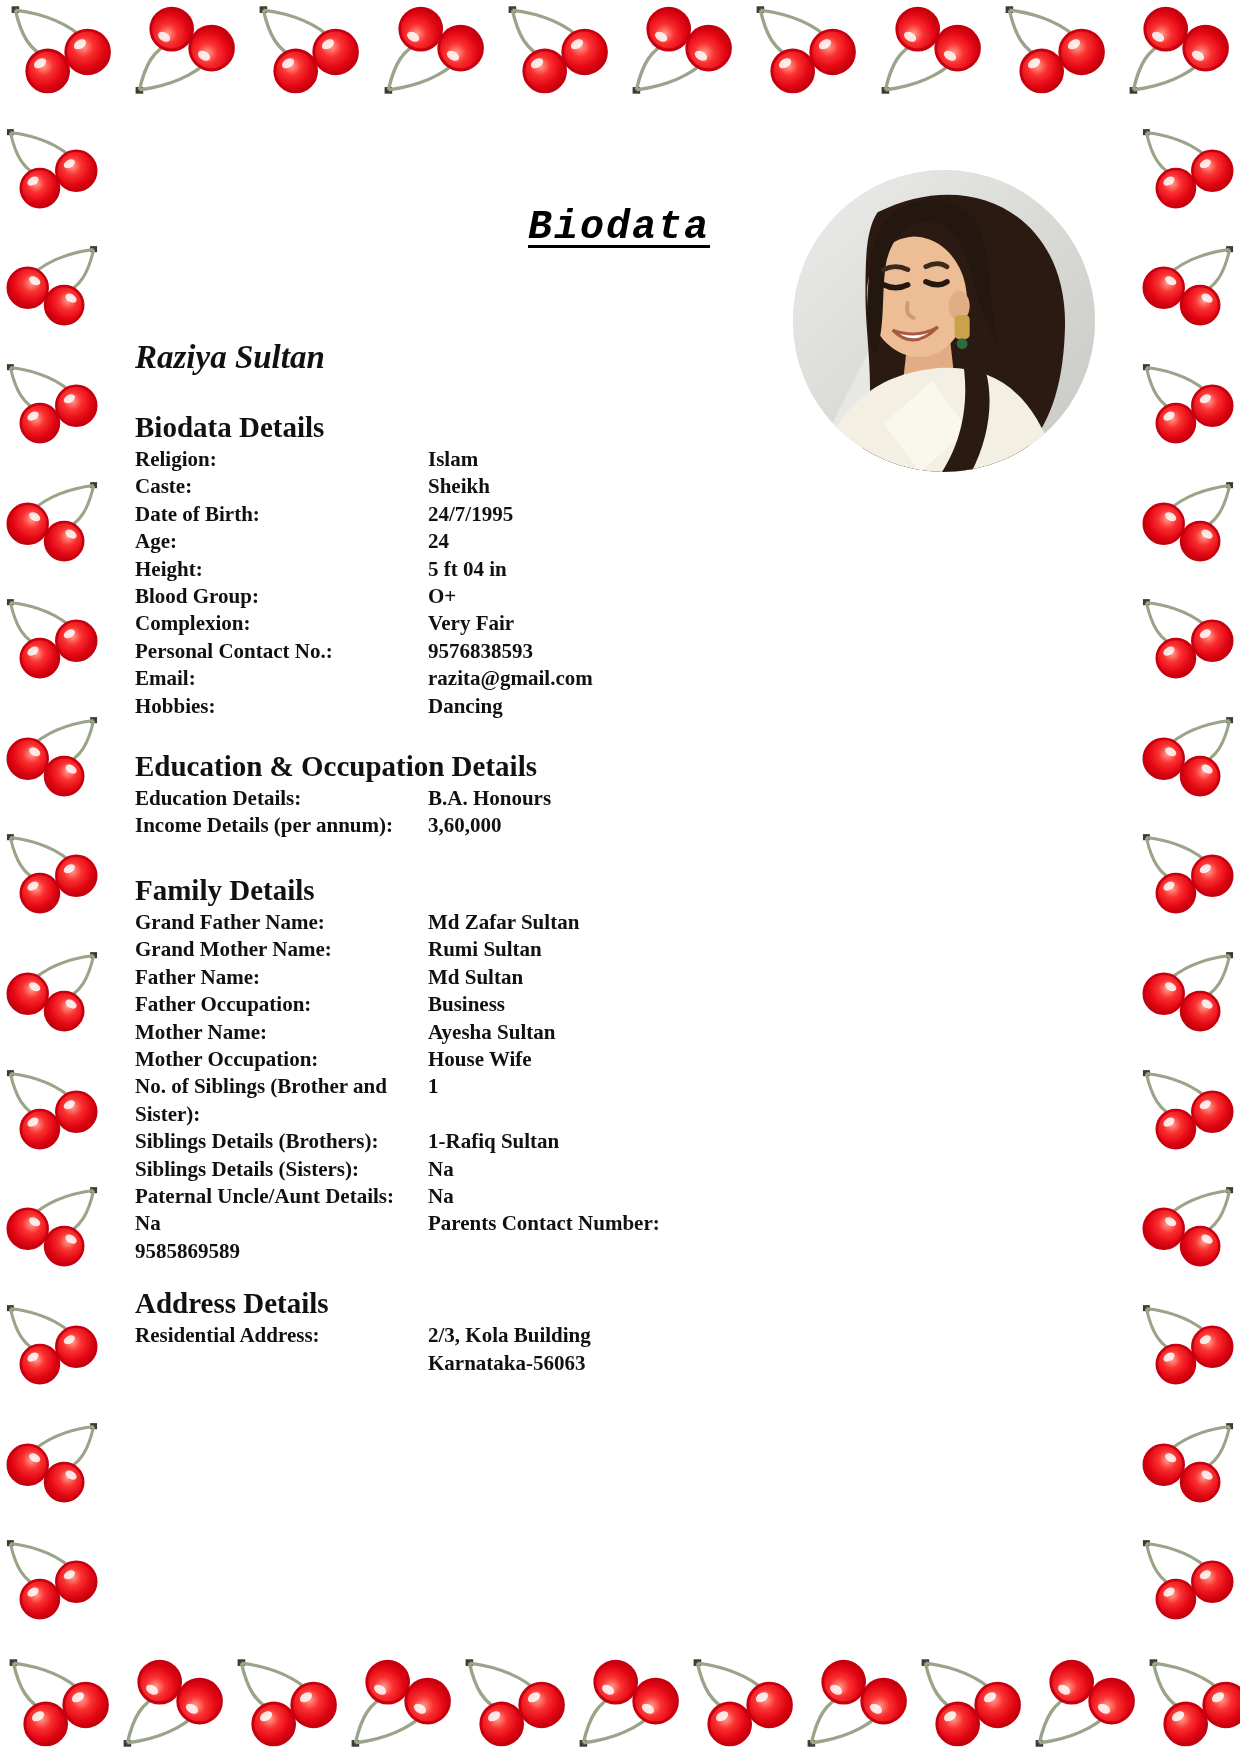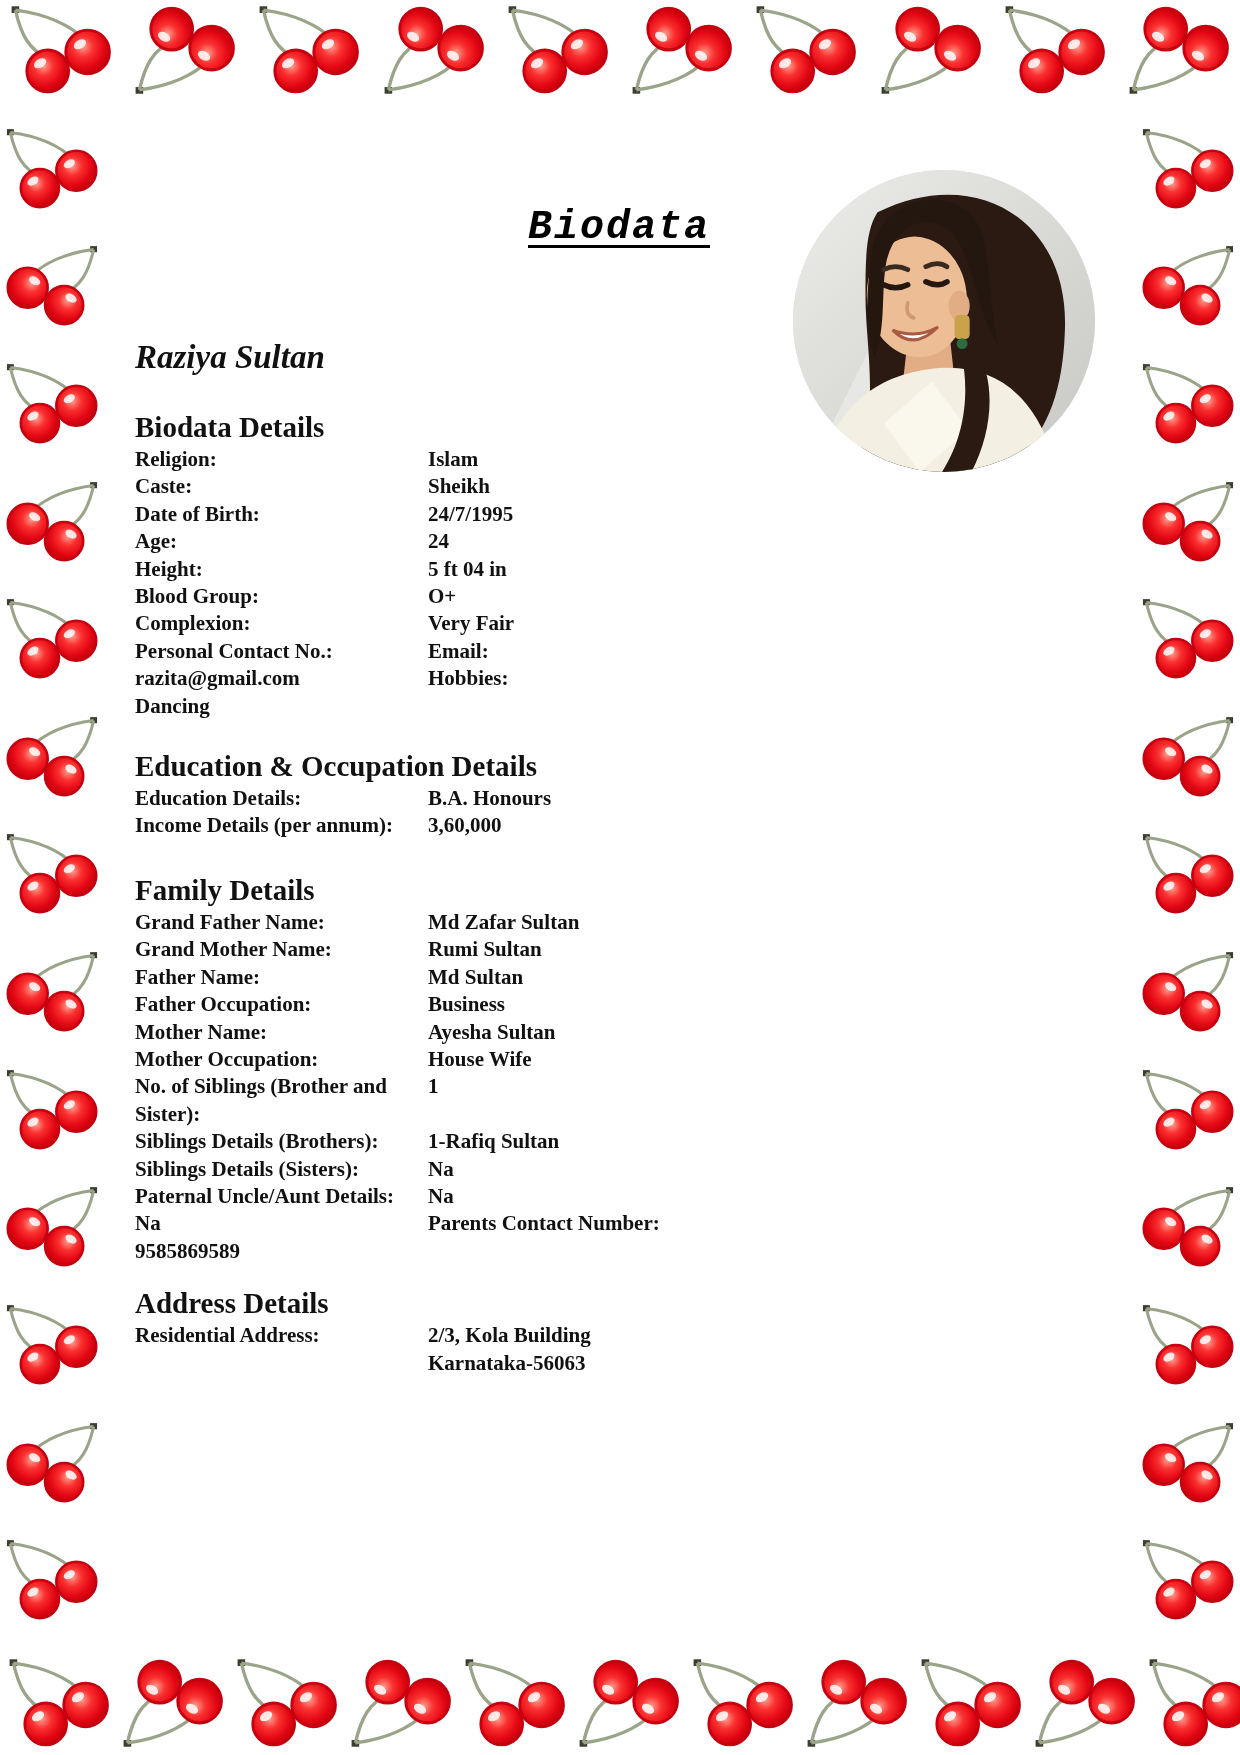--- a/index.html
+++ b/index.html
@@ -288,20 +288,21 @@
       <div class="value">24/7/1995</div>
       <div class="label">Age:</div>
       <div class="value">24</div>
       <div class="label">Height:</div>
       <div class="value">5 ft 04 in</div>
       <div class="label">Blood Group:</div>
       <div class="value">O+</div>
       <div class="label">Complexion:</div>
       <div class="value">Very Fair</div>
       <div class="label">Personal Contact No.:</div>
+      <div class="value">9576838593</div>
       <div class="label">Email:</div>
       <div class="value">razita@gmail.com</div>
       <div class="label">Hobbies:</div>
       <div class="value">Dancing</div>
     </div>
 
     <div class="section-heading mt-section">Education &amp; Occupation Details</div>
     <div class="rows">
       <div class="label">Education Details:</div>
       <div class="value">B.A. Honours</div>

